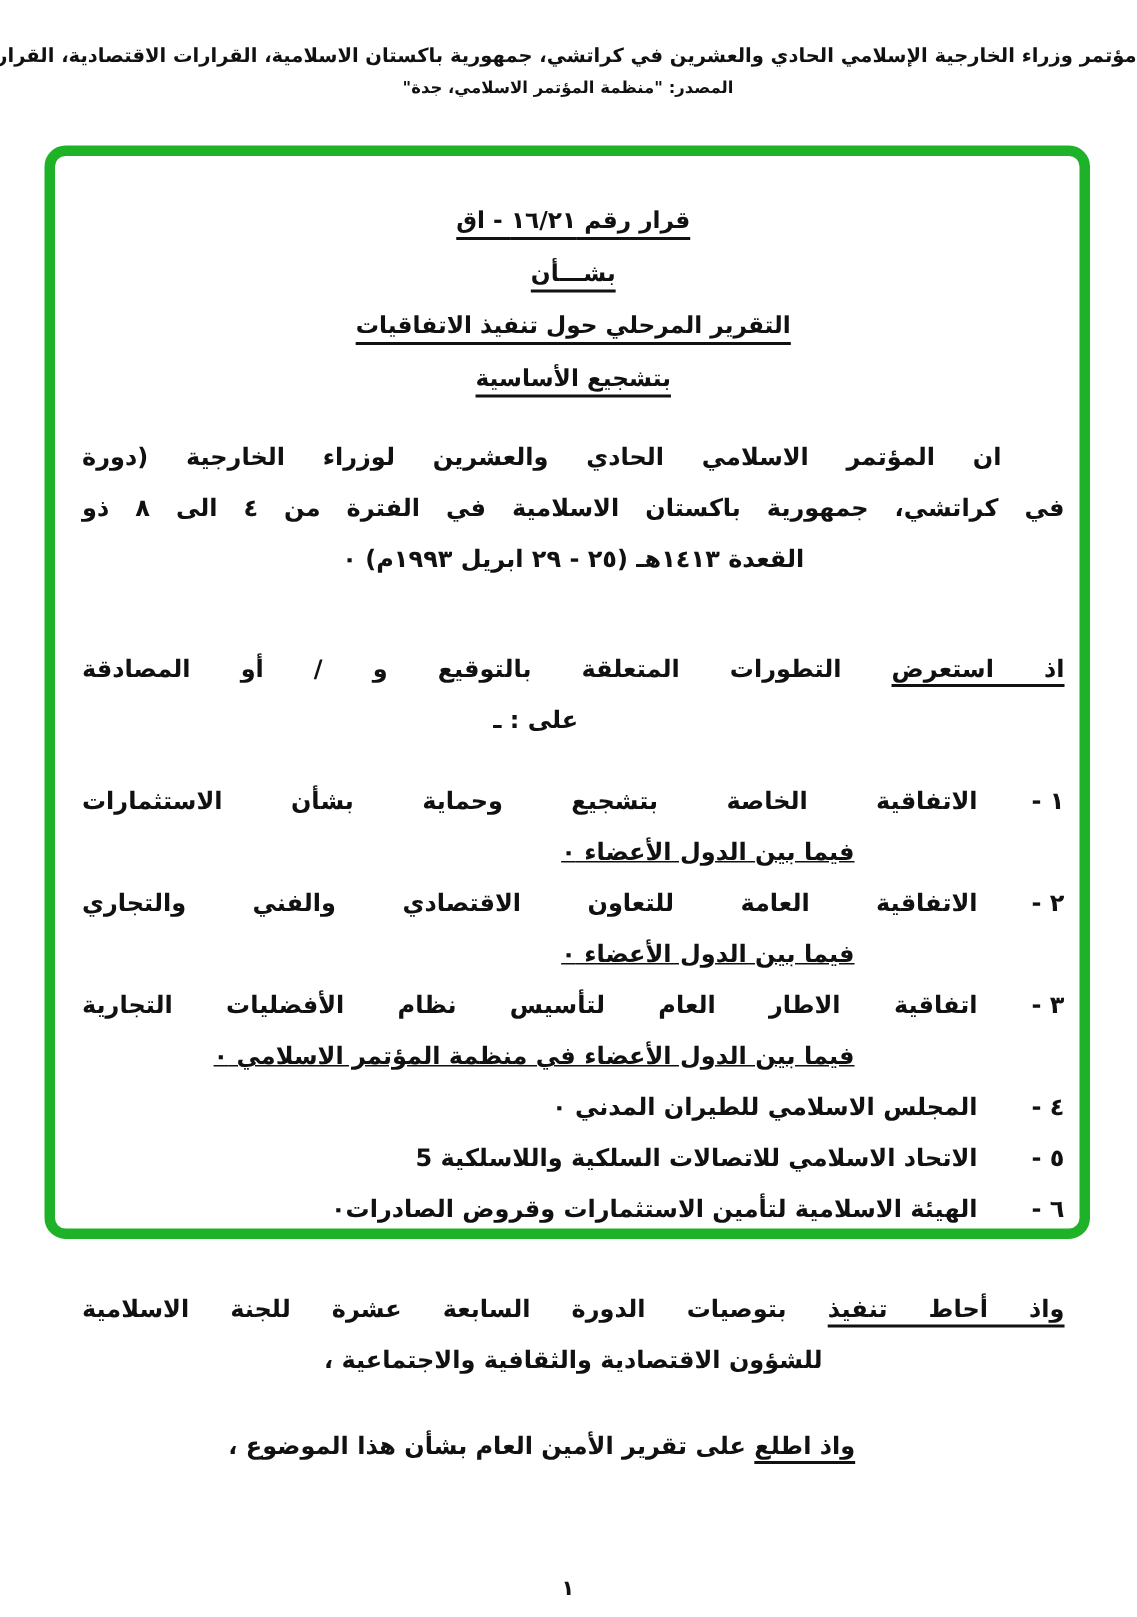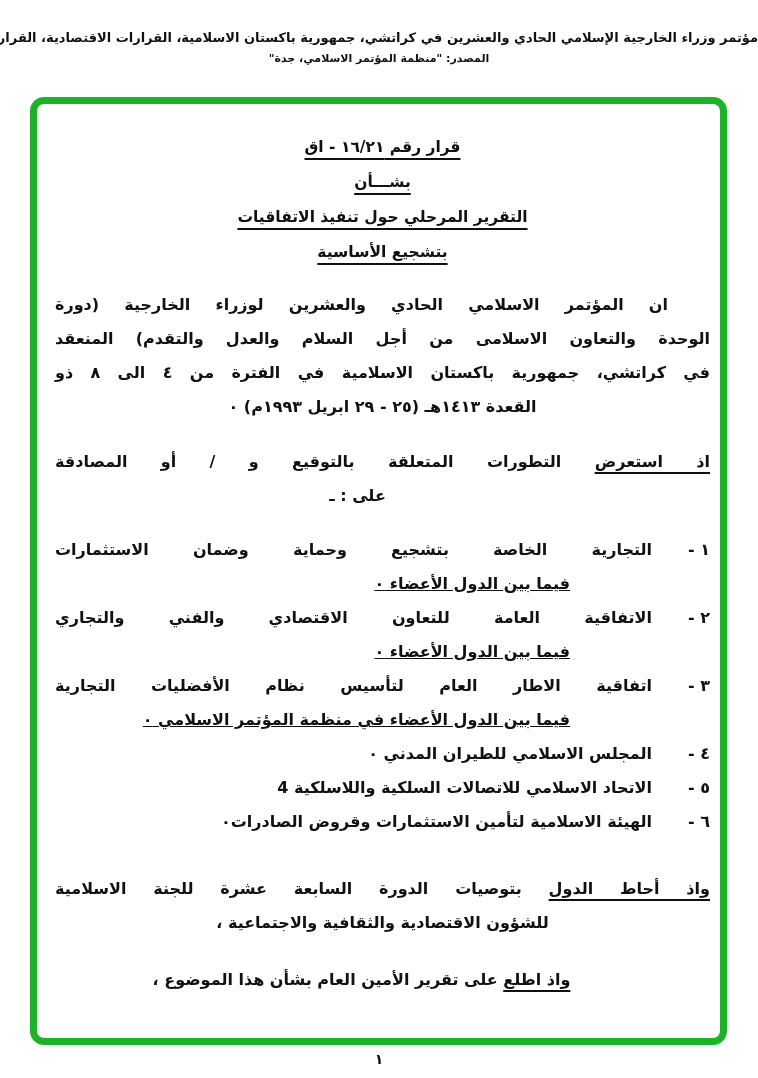--- a/index.html
+++ b/index.html
@@ -16,40 +16,40 @@
     text-align: center; direction: rtl;
   }
   .doc-header .h-line1 {
     font-size: 13px; font-weight: 700; white-space: nowrap; letter-spacing: 0;
   }
   .doc-header .h-line2 {
     font-size: 11px; font-weight: 700; margin-top: 7px;
   }
   .frame {
     position: absolute; left: 30px; top: 97px;
-    width: 697px; height: 948px;
+    width: 697px; height: 729px;
     border: 7px solid #1db227;
     border-radius: 14px;
     background: #ffffff;
   }
   .content {
     position: absolute; inset: 0;
     padding: 26px 10px 0 18px;
     direction: rtl;
     font-weight: 700;
     font-size: 16px;
     line-height: 34px;
   }
   .title-block { text-align: center; line-height: 35px; font-size: 15.5px; }
   .title-block .t-line {
     text-decoration: underline;
     text-underline-offset: 6px;
     text-decoration-thickness: 1.5px;
   }
-  .para { margin-top: 21px; }
+  .para { margin-top: 39px; }
   .para.preamble { margin-top: 18px; }
   .para.noted { margin-top: 33px; }
   .para.report { margin-top: 23px; }
   .jline { text-align: justify; text-align-last: justify; }
   .rline { text-align: center; }
   .indent-1 { padding-right: 42px; }
   .indent-sm { padding-right: 50px; }
   .lead {
     text-decoration: underline;
     text-underline-offset: 5px;
@@ -79,36 +79,35 @@
 
     <div class="title-block">
       <div class="t-line">قرار رقم ١٦/٢١ - اق</div>
       <div class="t-line">بشـــأن</div>
       <div class="t-line">التقرير المرحلي حول تنفيذ الاتفاقيات</div>
       <div class="t-line">بتشجيع الأساسية</div>
     </div>
 
     <div class="para preamble">
       <div class="jline indent-1">ان المؤتمر الاسلامي الحادي والعشرين لوزراء الخارجية (دورة</div>
-      <div class="jline">الوحدة والتعاون الاسلامى من أجل السلام والعدل والتقدم) المنعقد</div>
       <div class="jline">في كراتشي، جمهورية باكستان الاسلامية في الفترة من ٤ الى ٨ ذو</div>
       <div class="rline">القعدة ١٤١٣هـ (٢٥ - ٢٩ ابريل ١٩٩٣م) ٠</div>
     </div>
 
     <div class="para review">
       <div class="jline"><span class="lead">اذ استعرض</span><span> التطورات المتعلقة بالتوقيع و / أو المصادقة</span></div>
       <div class="rline indent-sm">على : ـ</div>
     </div>
 
     <div class="list">
 
       <div class="item">
         <div class="item-row">
           <span class="num">١ -</span>
-          <span class="item-text stretch">التجارية الخاصة بتشجيع وحماية وضمان الاستثمارات</span>
+          <span class="item-text stretch">الاتفاقية الخاصة بتشجيع وحماية بشأن الاستثمارات</span>
         </div>
         <div class="item-line2">فيما بين الدول الأعضاء ٠</div>
       </div>
 
       <div class="item">
         <div class="item-row">
           <span class="num">٢ -</span>
           <span class="item-text stretch">الاتفاقية العامة للتعاون الاقتصادي والفني والتجاري</span>
         </div>
         <div class="item-line2">فيما بين الدول الأعضاء ٠</div>
@@ -125,35 +124,35 @@
       <div class="item">
         <div class="item-row">
           <span class="num">٤ -</span>
           <span class="item-text">المجلس الاسلامي للطيران المدني ٠</span>
         </div>
       </div>
 
       <div class="item">
         <div class="item-row">
           <span class="num">٥ -</span>
-          <span class="item-text">الاتحاد الاسلامي للاتصالات السلكية واللاسلكية 4</span>
+          <span class="item-text">الاتحاد الاسلامي للاتصالات السلكية واللاسلكية 5</span>
         </div>
       </div>
 
       <div class="item">
         <div class="item-row">
           <span class="num">٦ -</span>
           <span class="item-text">الهيئة الاسلامية لتأمين الاستثمارات وقروض الصادرات٠</span>
         </div>
       </div>
 
     </div>
 
     <div class="para noted">
-      <div class="jline"><span class="lead">واذ أحاط الدول</span><span> بتوصيات الدورة السابعة عشرة للجنة الاسلامية</span></div>
+      <div class="jline"><span class="lead">واذ أحاط تنفيذ</span><span> بتوصيات الدورة السابعة عشرة للجنة الاسلامية</span></div>
       <div class="rline">للشؤون الاقتصادية والثقافية والاجتماعية ،</div>
     </div>
 
     <div class="para report">
       <div class="rline indent-1"><span class="lead">واذ اطلع</span><span> على تقرير الأمين العام بشأن هذا الموضوع ،</span></div>
     </div>
 
   </div>
 </div>
 

